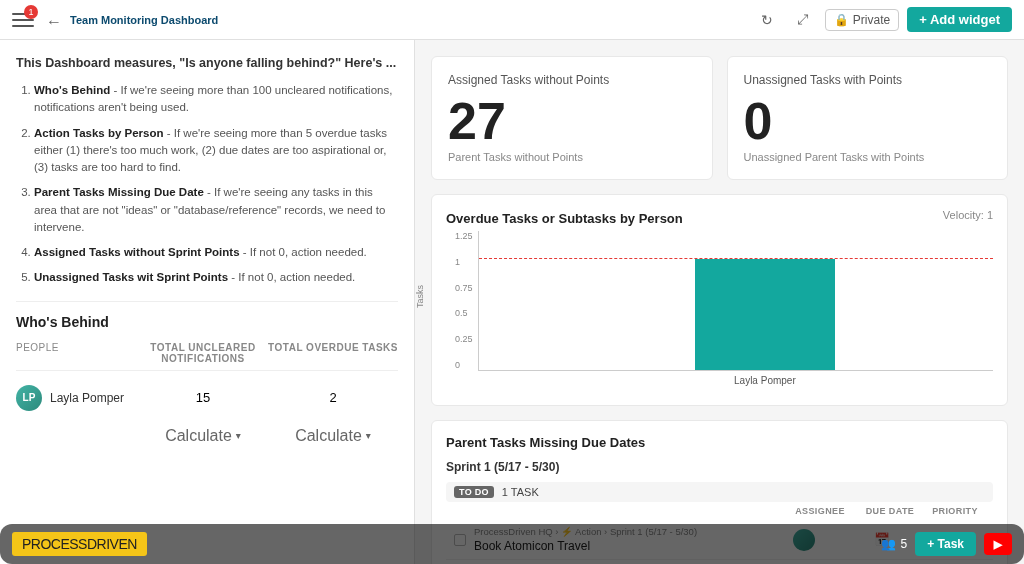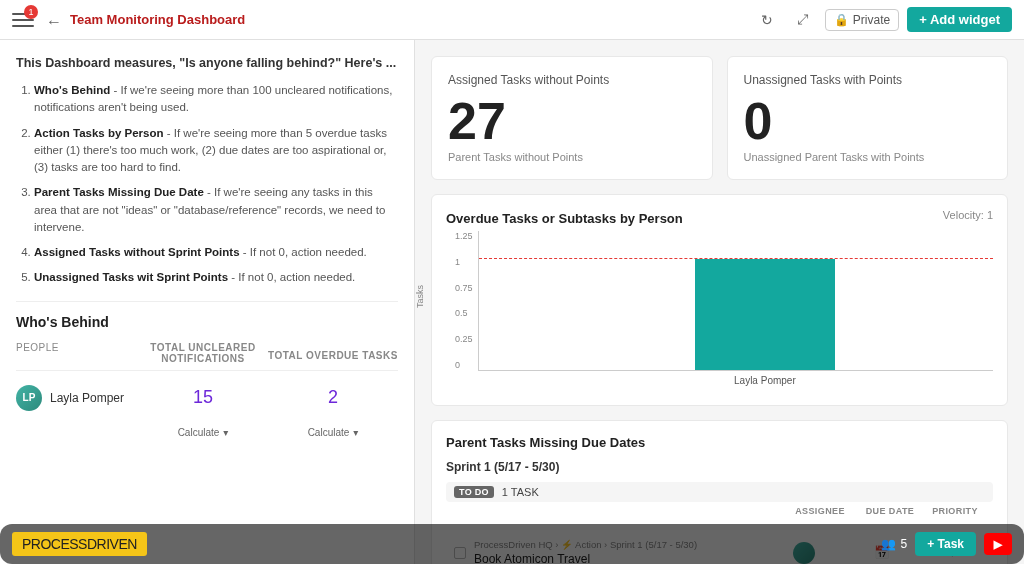--- a/index.html
+++ b/index.html
@@ -34,21 +34,21 @@
     .hamburger-badge {
       position: absolute; top: -4px; right: -4px;
       background: #e53935; color: #fff; font-size: 9px;
       border-radius: 50%; width: 14px; height: 14px;
       display: flex; align-items: center; justify-content: center;
     }
     .topbar-back {
       font-size: 16px; color: #666; cursor: pointer; margin-left: 4px;
     }
     .topbar-title {
-      font-size: 13px; font-weight: 600; color: #b91c1c; flex: 1;
+      font-size: 11px; font-weight: 600; color: #0c4a6e; flex: 1;
     }
     .topbar-actions {
       display: flex; align-items: center; gap: 8px;
     }
     .topbar-icon-btn {
       width: 28px; height: 28px; display: flex; align-items: center; justify-content: center;
       color: #666; cursor: pointer; font-size: 14px;
     }
     .topbar-private-btn {
       display: flex; align-items: center; gap: 4px;
@@ -114,21 +114,21 @@
       width: 100%;
     }
     .who-behind-header {
       display: flex;
       padding: 0 0 6px 0;
       border-bottom: 1px solid #eee;
       margin-bottom: 6px;
     }
     .col-people { flex: 1; font-size: 10px; font-weight: 400; color: #888; text-transform: uppercase; letter-spacing: 0.5px; }
     .col-notifications { width: 130px; text-align: center; font-size: 10px; font-weight: 700; color: #888; text-transform: uppercase; letter-spacing: 0.5px; }
-    .col-overdue { width: 130px; text-align: center; font-size: 10px; font-weight: 700; color: #888; text-transform: uppercase; letter-spacing: 0.5px; margin-top: 8px; }
+    .col-overdue { width: 130px; text-align: right; font-size: 10px; font-weight: 700; color: #888; text-transform: uppercase; letter-spacing: 0.5px; }
 
     .who-behind-row {
       display: flex;
       align-items: center;
       padding: 8px 0;
     }
     .person-cell {
       flex: 1;
       display: flex;
       align-items: center;
@@ -137,33 +137,33 @@
     .avatar {
       width: 26px; height: 26px; border-radius: 50%;
       background: linear-gradient(135deg, #42b3a5, #2d8a7c);
       display: flex; align-items: center; justify-content: center;
       color: #fff; font-size: 10px; font-weight: 700; overflow: hidden;
     }
     .person-name { font-size: 12px; color: #333; }
     .stat-cell {
       width: 130px;
       text-align: center;
-      font-size: 18px;
-      color: #6d28d9;
+      font-size: 13px;
+      color: #000000;
     }
 
     .calculate-row {
       display: flex;
       margin-top: 4px;
     }
     .calculate-space { flex: 1; }
     .calc-btn {
       width: 130px;
       display: flex; align-items: center; justify-content: center;
-      font-size: 10px; color: #666; cursor: pointer; gap: 4px;
+      font-size: 16px; color: #666; cursor: pointer; gap: 4px;
       padding: 4px 0;
     }
     .calc-btn::after { content: '▾'; font-size: 10px; }
 
     
     .right-panel {
       flex: 1;
       background: #f5f5f5;
       overflow-y: auto;
       padding: 16px;
@@ -307,21 +307,21 @@
       letter-spacing: 0.3px;
     }
     .task-row-label {
       font-size: 11px;
       color: #444;
       flex: 1;
     }
     .task-col-headers {
       display: flex;
       padding: 0 8px;
-      margin-bottom: 17px;
+      margin-bottom: 4px;
     }
     .task-col-spacer { flex: 1; }
     .task-col-assignee { width: 70px; text-align: center; font-size: 9px; font-weight: 700; color: #888; text-transform: uppercase; letter-spacing: 0.4px; }
     .task-col-duedate { width: 70px; text-align: center; font-size: 9px; font-weight: 700; color: #888; text-transform: uppercase; letter-spacing: 0.4px; }
     .task-col-priority { width: 60px; text-align: center; font-size: 9px; font-weight: 700; color: #888; text-transform: uppercase; letter-spacing: 0.4px; }
 
     .task-item {
       display: flex;
       align-items: center;
       padding: 6px 8px;

